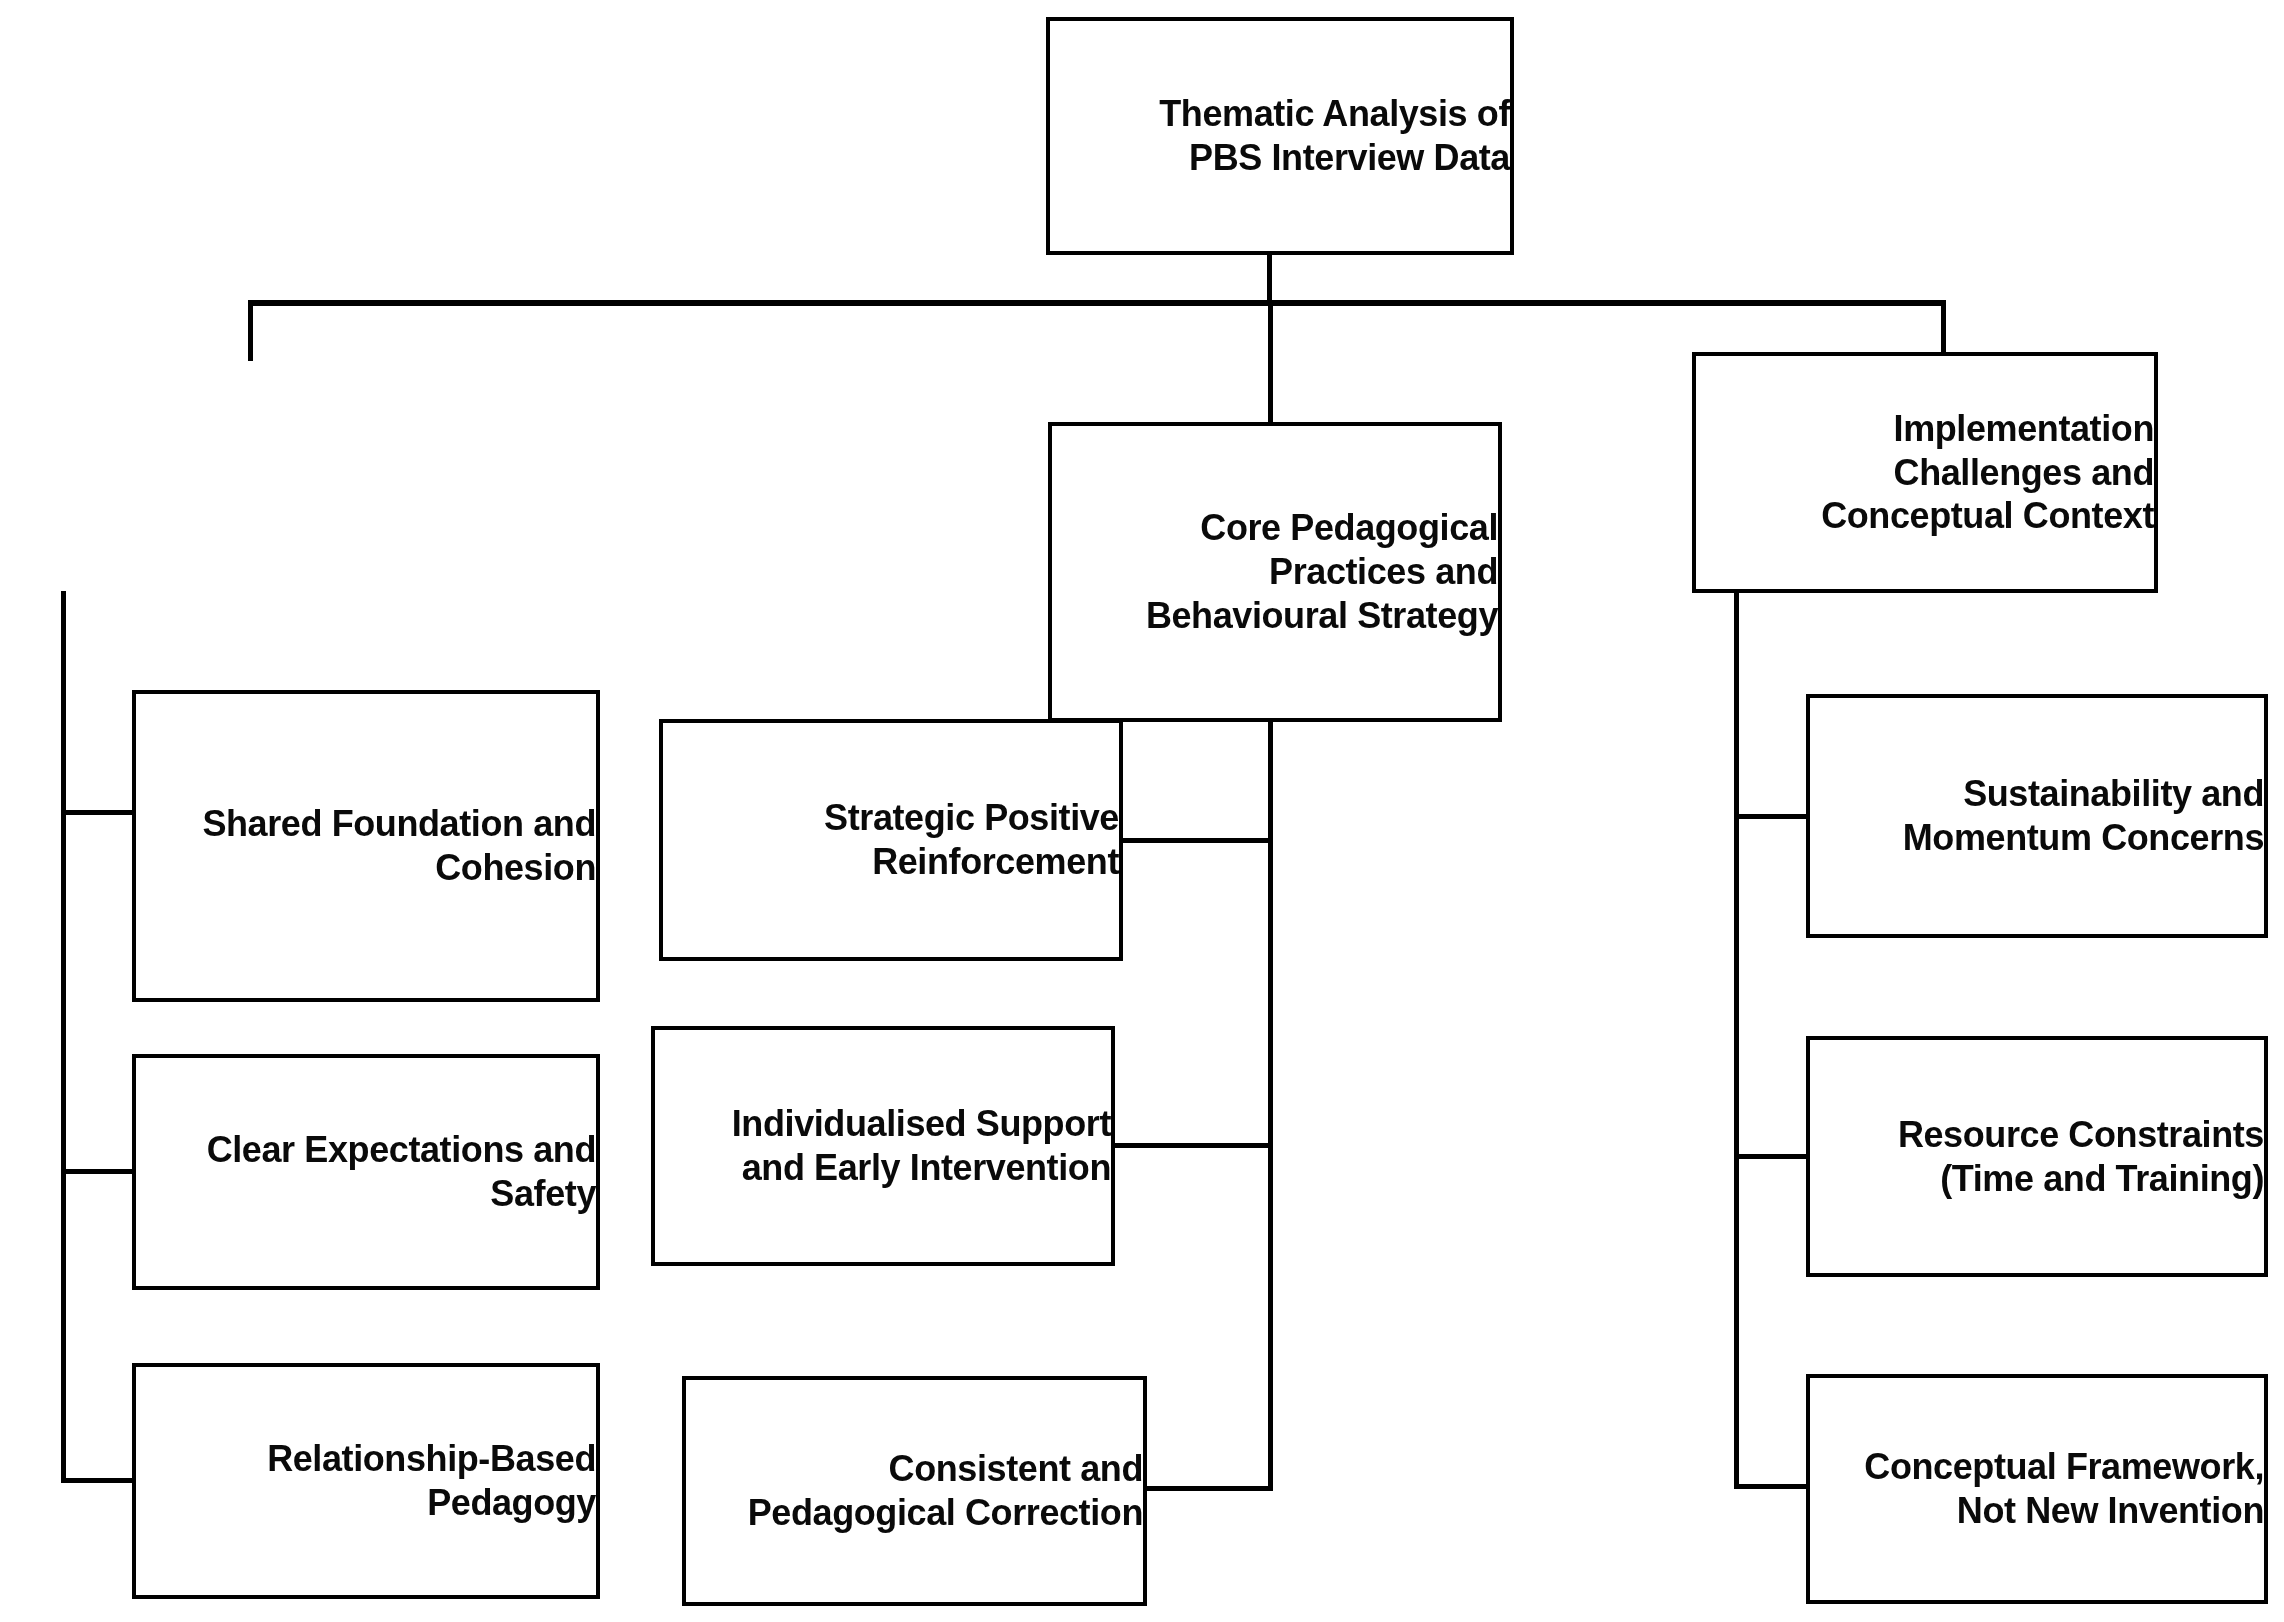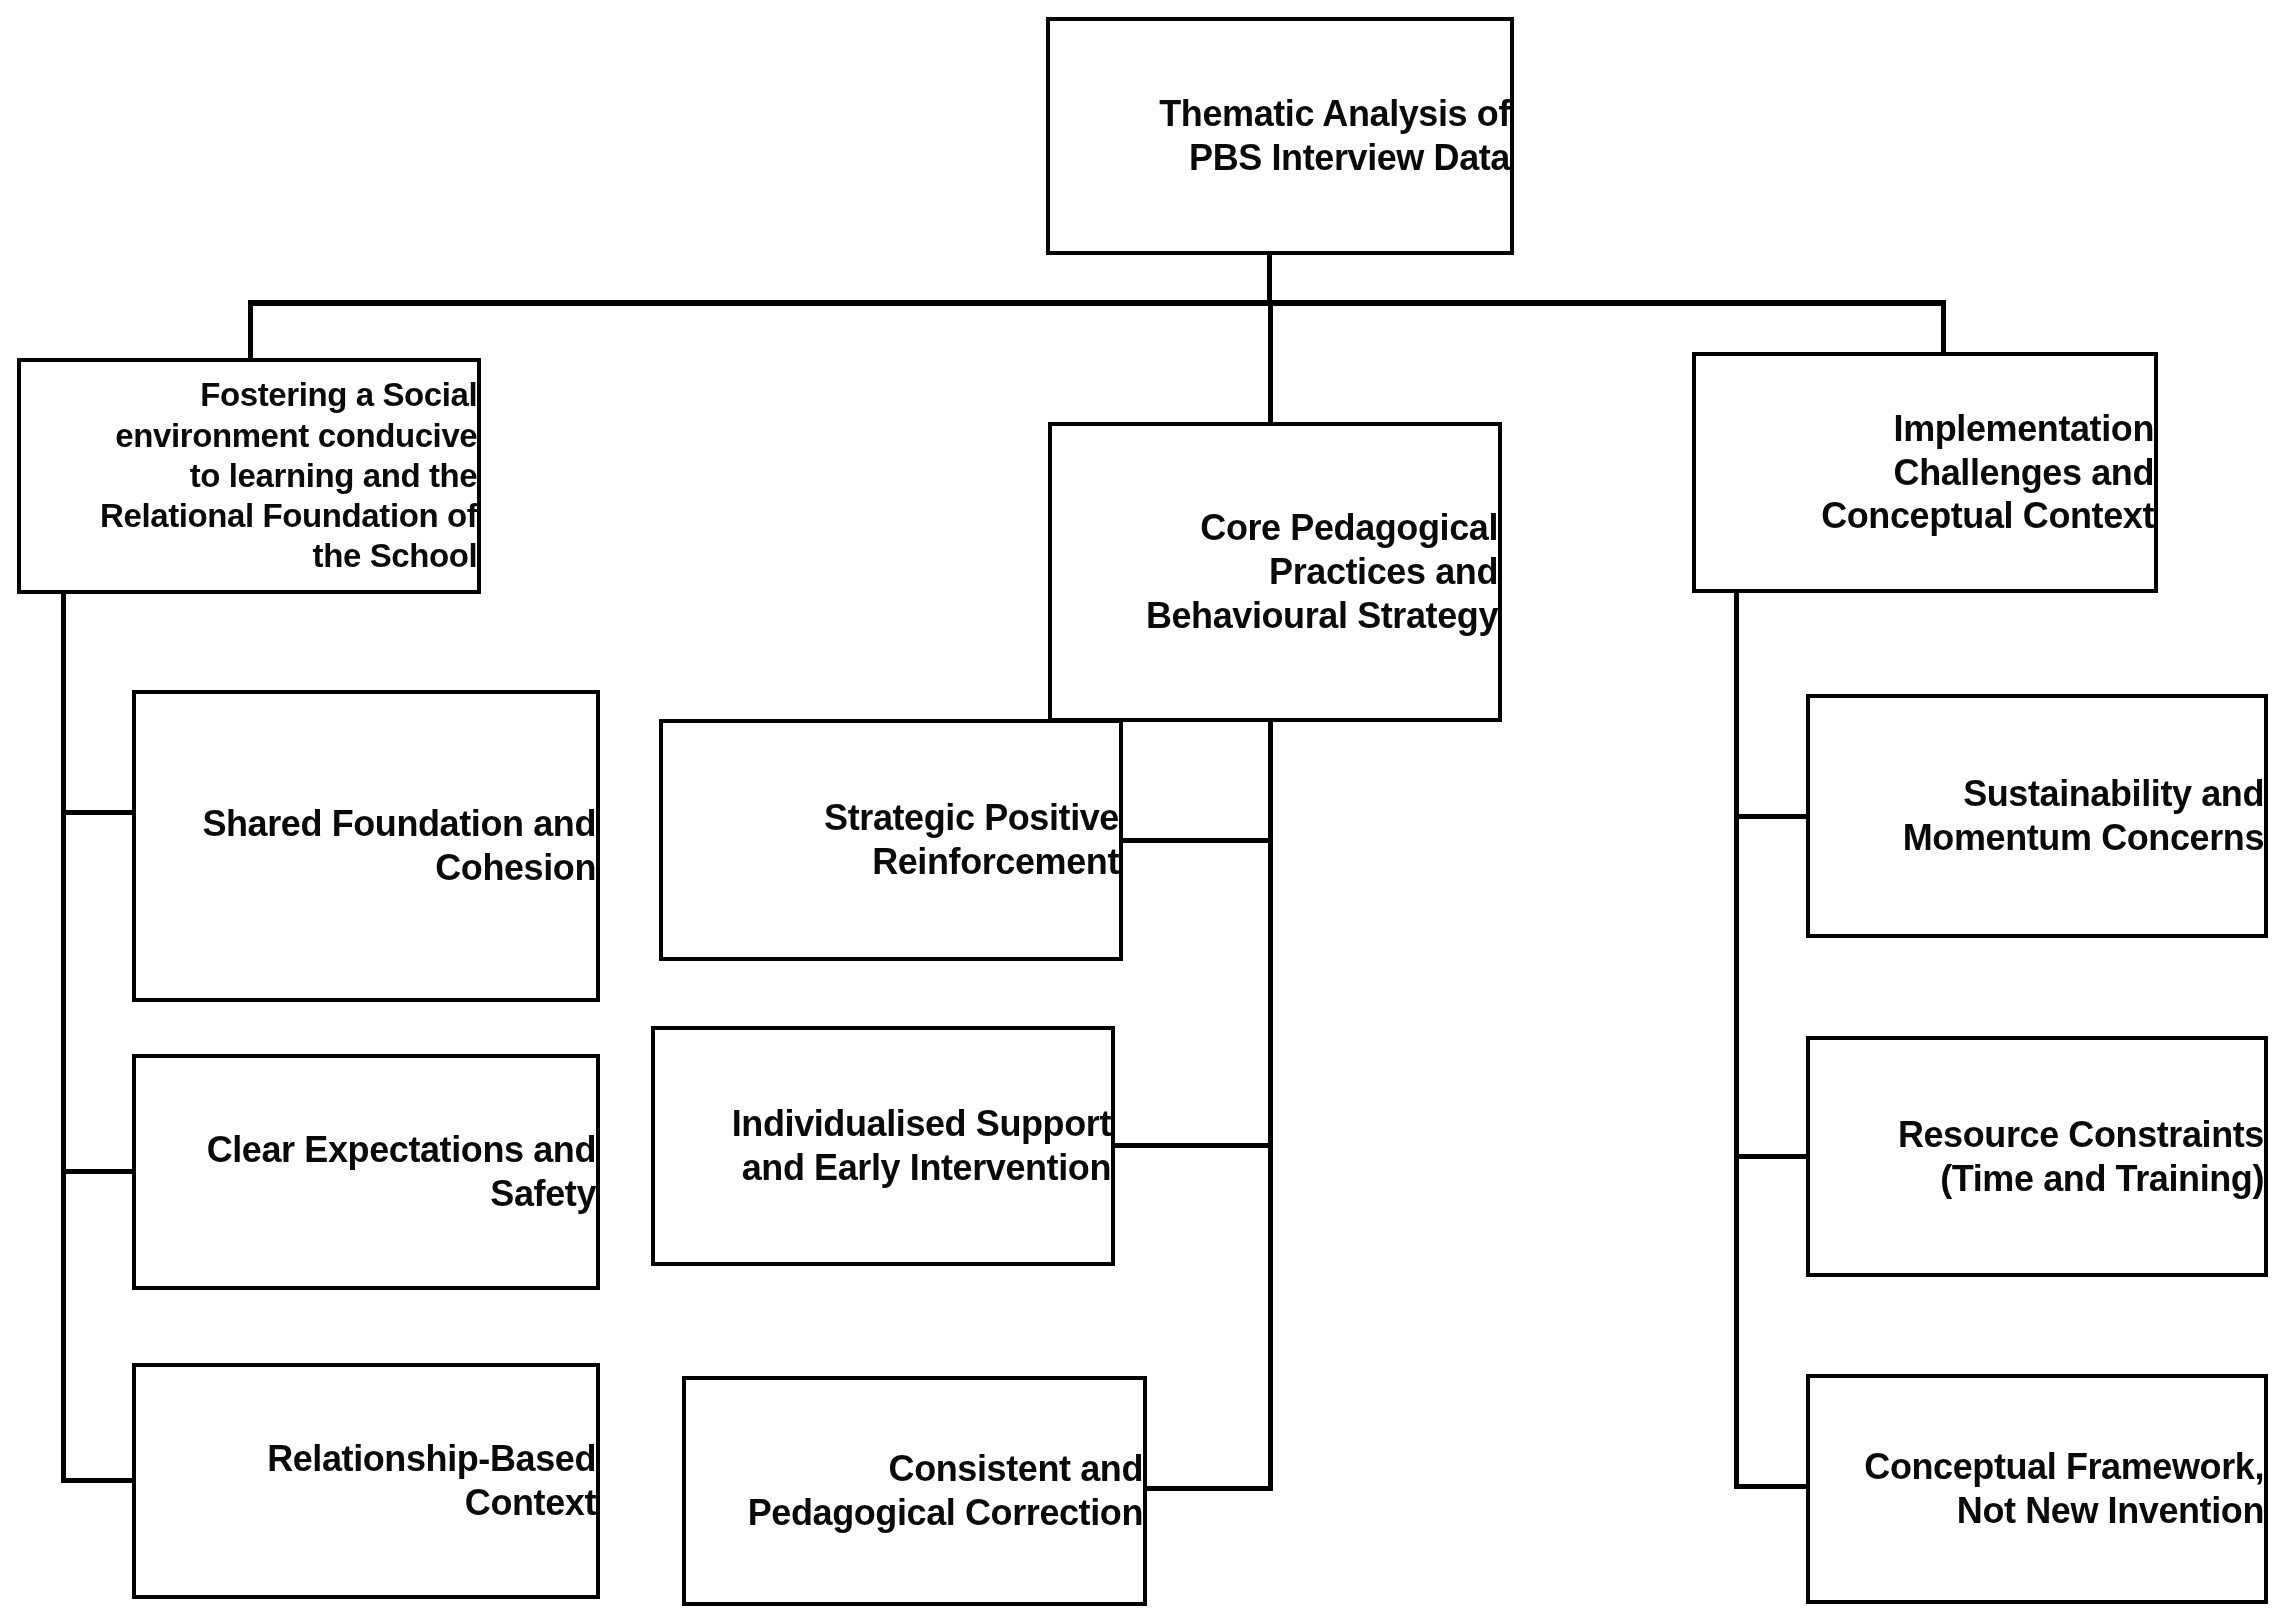--- a/index.html
+++ b/index.html
@@ -68,27 +68,20 @@
   <div class="line" style="left:1734px; top:591px;  width:4.7px;    height:898px;"></div>
   <div class="line" style="left:1734px; top:814px; width:75px;   height:4.7px;"></div>
   <div class="line" style="left:1734px; top:1154px; width:75px;   height:4.7px;"></div>
   <div class="line" style="left:1734px; top:1484px; width:75px;   height:4.7px;"></div>
 
   <div class="node" style="left:1046px; top:17.3px; width:468px; height:238px;">
     <div class="label">Thematic Analysis of
 PBS Interview Data</div>
   </div>
 
-  <div class="node small-text" style="left:17.3px; top:358px; width:464px; height:236px;">
-    <div class="label">Fostering a Social
-environment conducive
-to learning and the
-Relational Foundation of
-the School</div>
-  </div>
 
   <div class="node" style="left:1048px; top:422px; width:454px; height:300px;">
     <div class="label">Core Pedagogical
 Practices and
 Behavioural Strategy</div>
   </div>
 
   <div class="node" style="left:1692px; top:352px; width:466px; height:241px;">
     <div class="label">Implementation
 Challenges and
@@ -100,21 +93,21 @@
 Cohesion</div>
   </div>
 
   <div class="node" style="left:132px; top:1054px; width:468px; height:236px;">
     <div class="label">Clear Expectations and
 Safety</div>
   </div>
 
   <div class="node" style="left:132px; top:1363px; width:468px; height:236px;">
     <div class="label">Relationship-Based
-Context</div>
+Pedagogy</div>
   </div>
 
   <div class="node" style="left:659px; top:719px; width:464px; height:242px;">
     <div class="label">Strategic Positive
 Reinforcement</div>
   </div>
 
   <div class="node" style="left:651px; top:1026px; width:464px; height:240px;">
     <div class="label">Individualised Support
 and Early Intervention</div>

